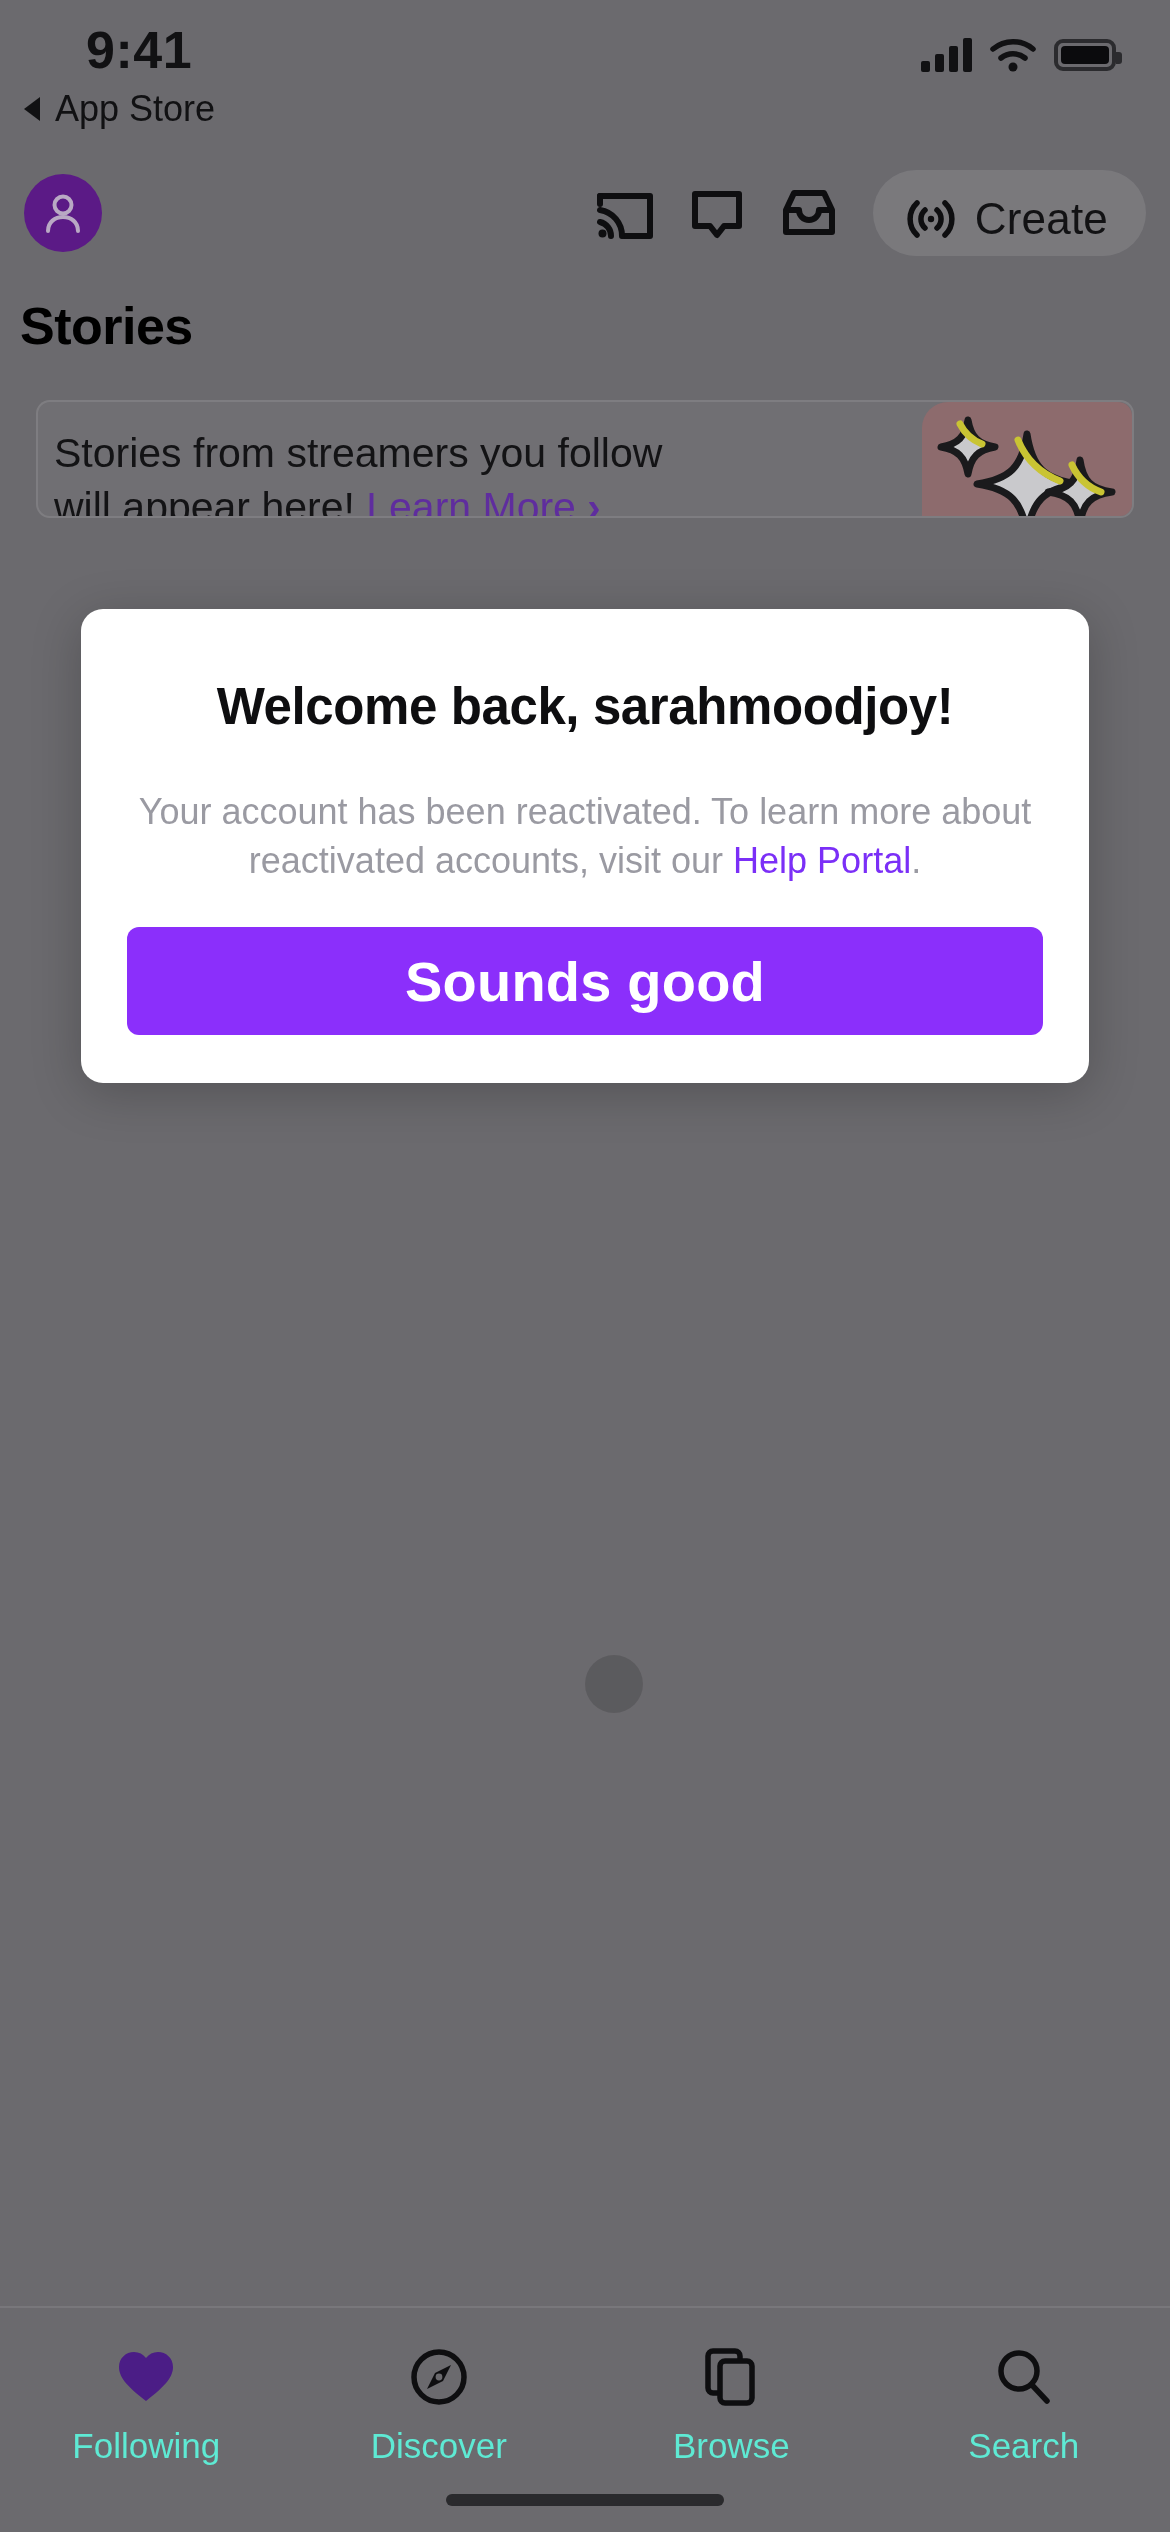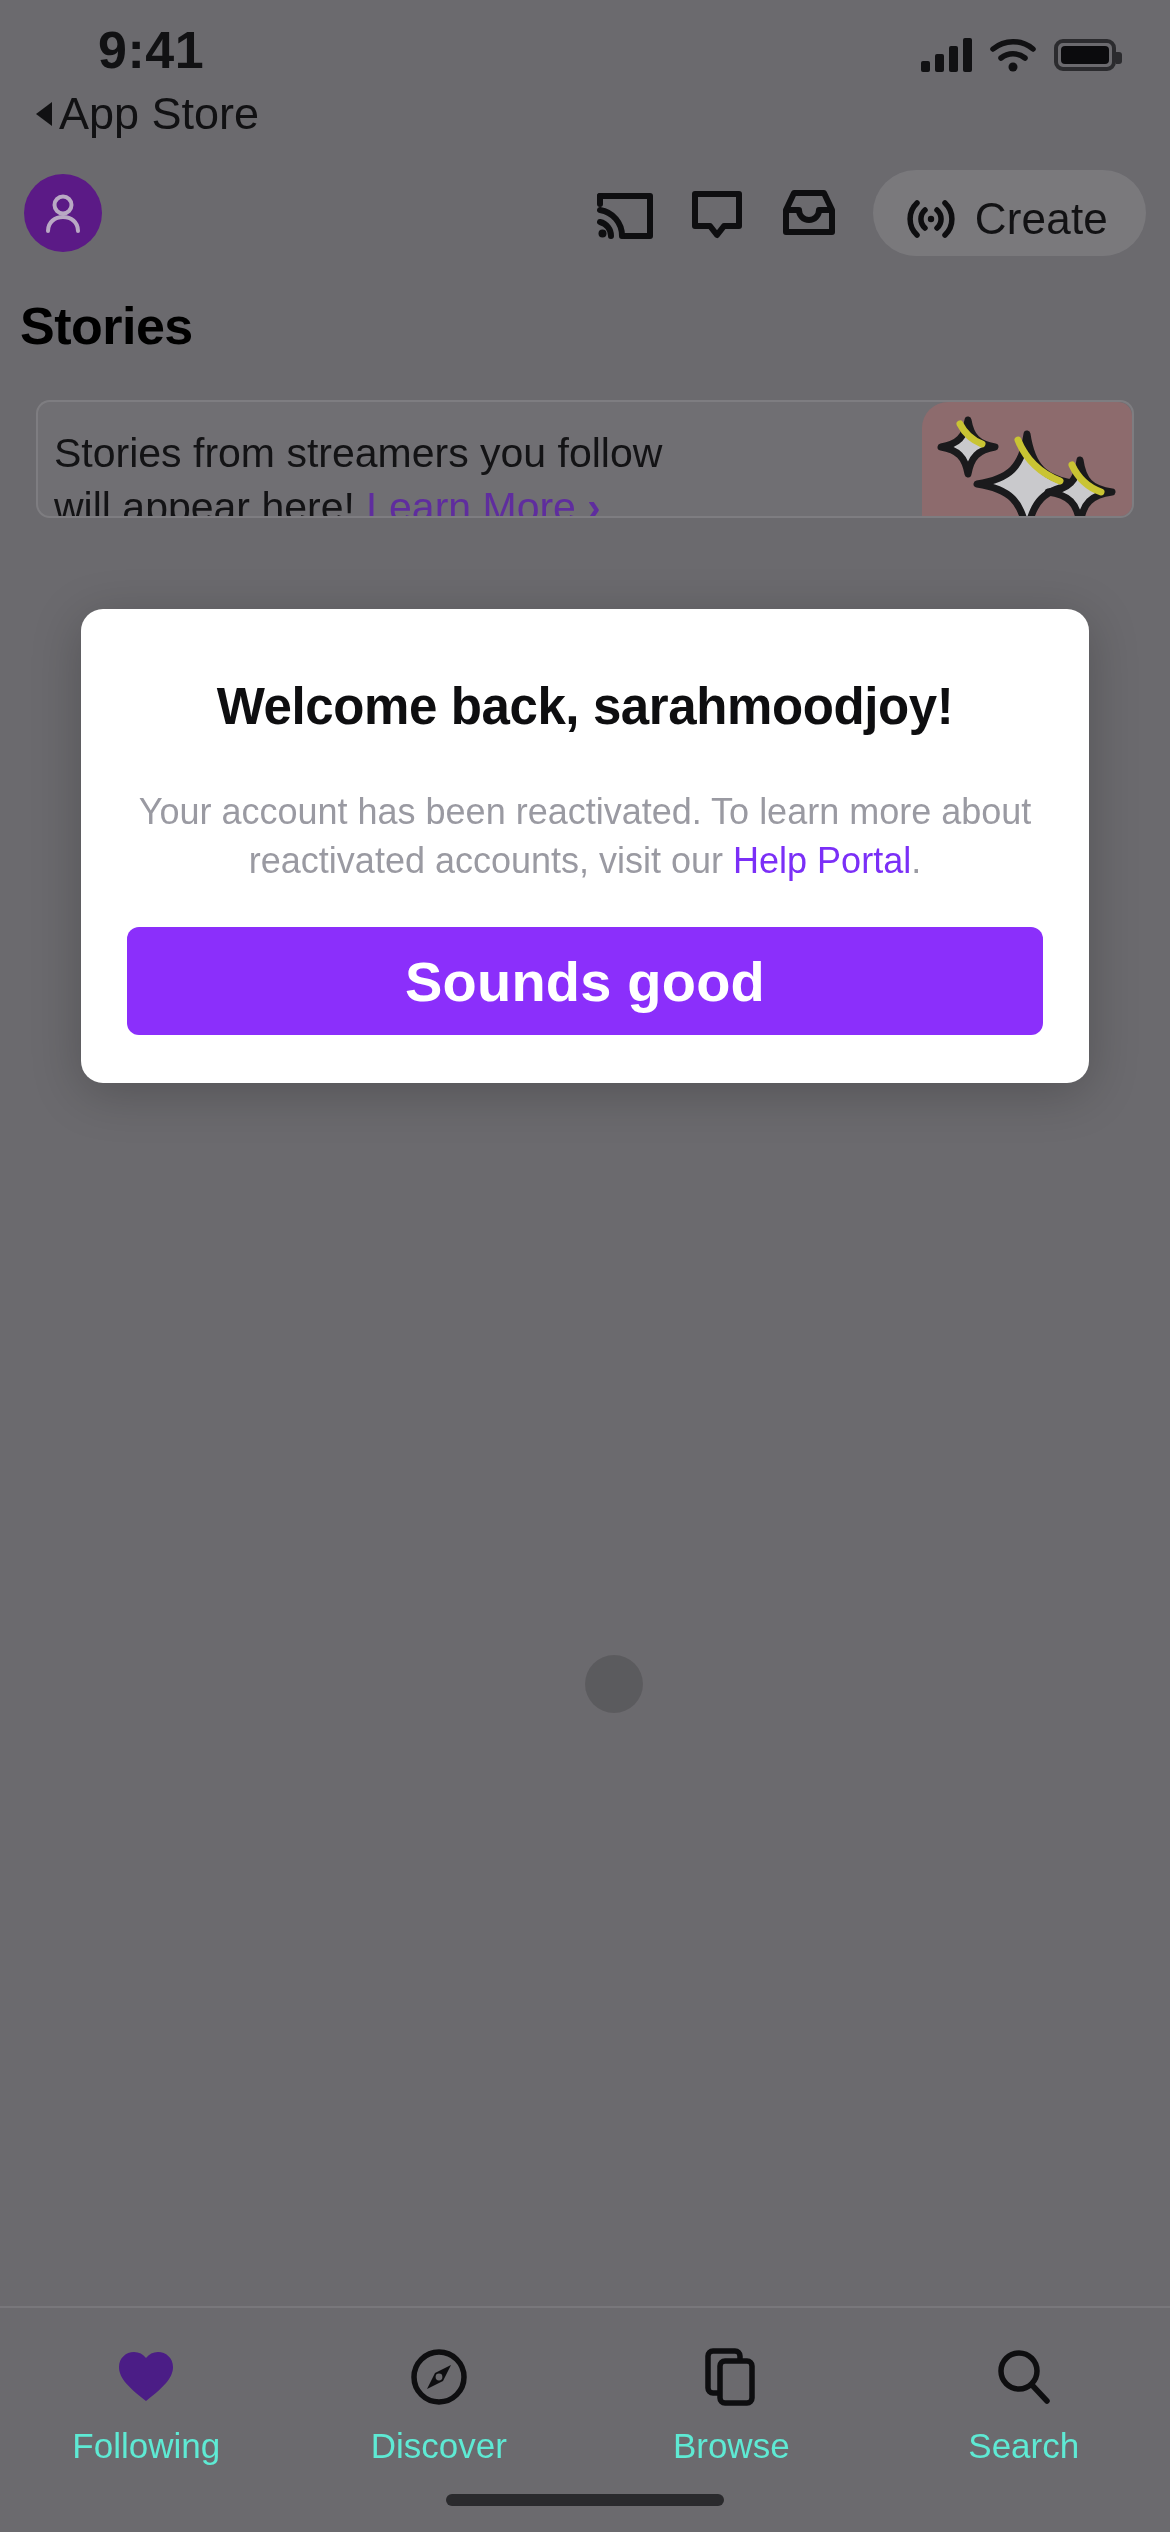--- a/index.html
+++ b/index.html
@@ -17,39 +17,39 @@
   
   #app-layer {
     position: absolute;
     inset: 0;
     background: #6b6a6e;
   }
 
   
   #status-bar {
     position: absolute;
-    top: 0; left: 12px; right: 0;
+    top: 0; left: 0; right: 0;
     height: 150px;
   }
   #status-time {
     position: absolute;
     left: 86px; top: 20px;
     font-size: 52px;
     font-weight: 600;
     color: #111113;
     letter-spacing: 0.5px;
   }
   #status-back {
     position: absolute;
     left: 24px; top: 88px;
-    font-size: 45px;
+    font-size: 36px;
     color: #111113;
     display: flex;
     align-items: center;
-    gap: 7px;
+    gap: 15px;
   }
   #status-back .tri {
     width: 0; height: 0;
     border-top: 12px solid transparent;
     border-bottom: 12px solid transparent;
     border-right: 16px solid #111113;
   }
   #status-right {
     position: absolute;
     right: 54px; top: 38px;

